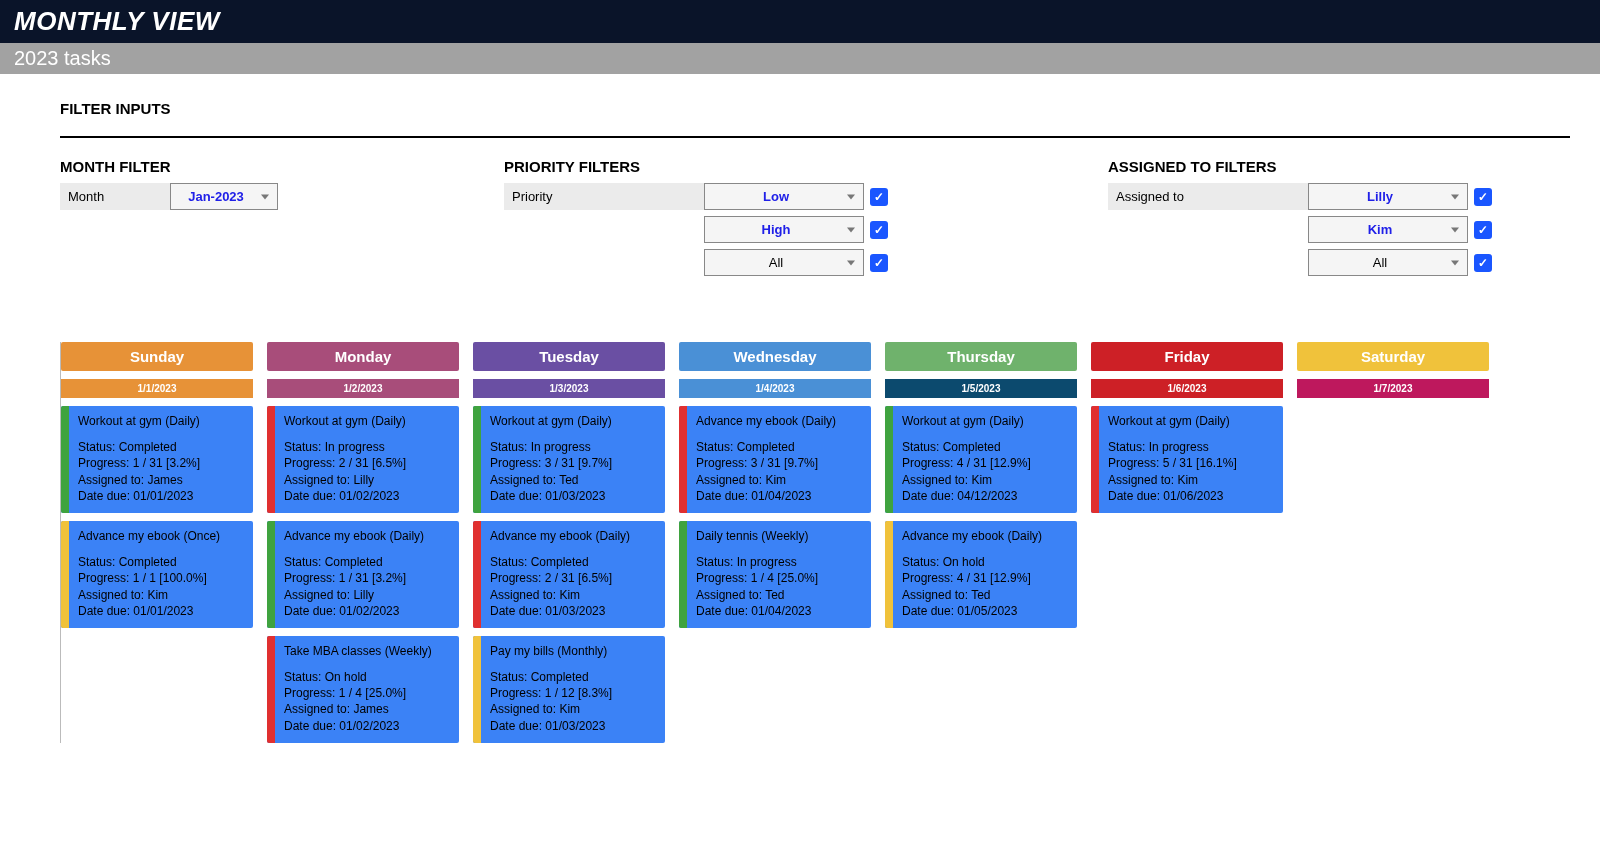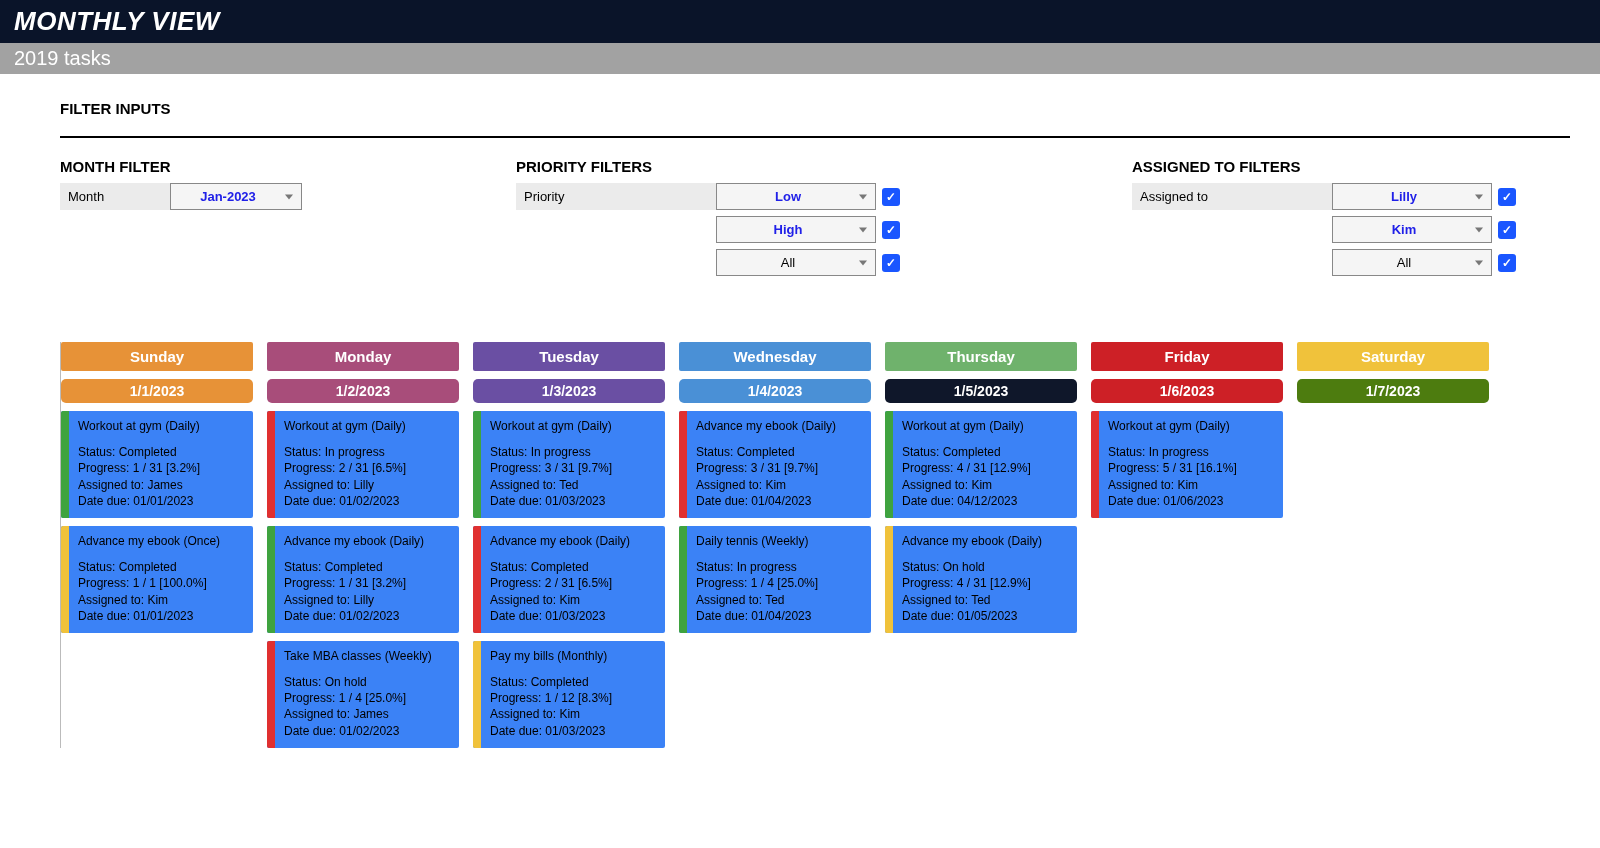--- a/index.html
+++ b/index.html
@@ -29,21 +29,21 @@
   .section-title {
     font-weight: 900;
     font-size: 15px;
     margin: 26px 30px 6px 60px;
     border-bottom: 2px solid #000;
     padding-bottom: 19px;
     width: calc(100% - 90px);
   }
   .filters-row {
     display: flex;
-    gap: 16px;
+    gap: 4px;
     margin: 20px 30px 0 60px;
     width: calc(100% - 90px);
     justify-content: center;
   }
   .filter-group {
     flex: 1;
   }
   .filter-group-title {
     font-weight: 900;
     font-size: 15px;
@@ -117,23 +117,23 @@
     font-weight: 700;
     padding: 6px 0;
     font-size: 15px;
     border-radius: 2px;
   }
   .day-date {
     text-align: center;
     color: #fff;
     font-weight: 700;
     padding: 4px 0;
-    font-size: 14px;
+    font-size: 10px;
     margin-top: 8px;
-    border-radius: 5px;
+    border-radius: 0;
   }
   .task-card {
     background: #3b82f6;
     margin-top: 8px;
     display: flex;
     border-radius: 2px;
     overflow: hidden;
   }
   .task-stripe {
     width: 8px;
@@ -143,31 +143,31 @@
     padding: 7px 9px 9px 9px;
     font-size: 12px;
     line-height: 1.35;
   }
   .task-title { margin-bottom: 10px; }
 </style>
 </head>
 <body>
 
 <div class="header-dark">MONTHLY VIEW</div>
-<div class="header-grey">2019 tasks</div>
+<div class="header-grey">2023 tasks</div>
 
 <div class="section-title">FILTER INPUTS</div>
 
 <div class="filters-row">
 
   <div class="filter-group" style="flex:0 0 440px">
     <div class="filter-group-title">MONTH FILTER</div>
     <div class="filter-row">
       <div class="filter-label">Month</div>
-      <div class="select-box" style="width:132px">Jan-2023</div>
+      <div class="select-box" style="width:108px">Jan-2023</div>
     </div>
   </div>
 
   <div class="filter-group" style="flex:0 0 600px">
     <div class="filter-group-title">PRIORITY FILTERS</div>
     <div id="priority-rows">
         <div class="filter-row">
           <div class="filter-label" style="width: 200px;">Priority</div>
           <div class="select-box">Low</div>
           <div class="checkbox-box">✓</div>
@@ -320,21 +320,21 @@
           <div class="task-title">Daily tennis (Weekly)</div>
           <div>Status: In progress</div>
           <div>Progress: 1 / 4  [25.0%]</div>
           <div>Assigned to: Ted</div>
           <div>Date due: 01/04/2023</div>
         </div>
       </div>
     </div>
     <div class="day-col">
       <div class="day-name" style="background: rgb(111, 178, 108);">Thursday</div>
-      <div class="day-date" style="background: #0f172a;">1/5/2023</div>
+      <div class="day-date" style="background: #0c4a6e;">1/5/2023</div>
       <div class="task-card">
         <div class="task-stripe" style="background: rgb(63, 163, 63);"></div>
         <div class="task-body">
           <div class="task-title">Workout at gym (Daily)</div>
           <div>Status: Completed</div>
           <div>Progress: 4 / 31  [12.9%]</div>
           <div>Assigned to: Kim</div>
           <div>Date due: 04/12/2023</div>
         </div>
       </div>
@@ -358,15 +358,15 @@
           <div class="task-title">Workout at gym (Daily)</div>
           <div>Status: In progress</div>
           <div>Progress: 5 / 31  [16.1%]</div>
           <div>Assigned to: Kim</div>
           <div>Date due: 01/06/2023</div>
         </div>
       </div>
     </div>
     <div class="day-col">
       <div class="day-name" style="background: rgb(240, 194, 59);">Saturday</div>
-      <div class="day-date" style="background: #4d7c0f;">1/7/2023</div>
+      <div class="day-date" style="background: #be185d;">1/7/2023</div>
     </div>
   </div>
 
 </body></html>

